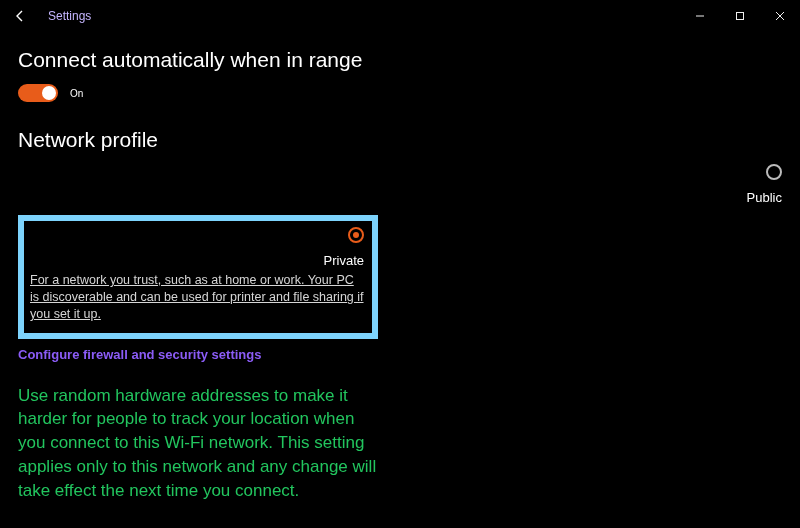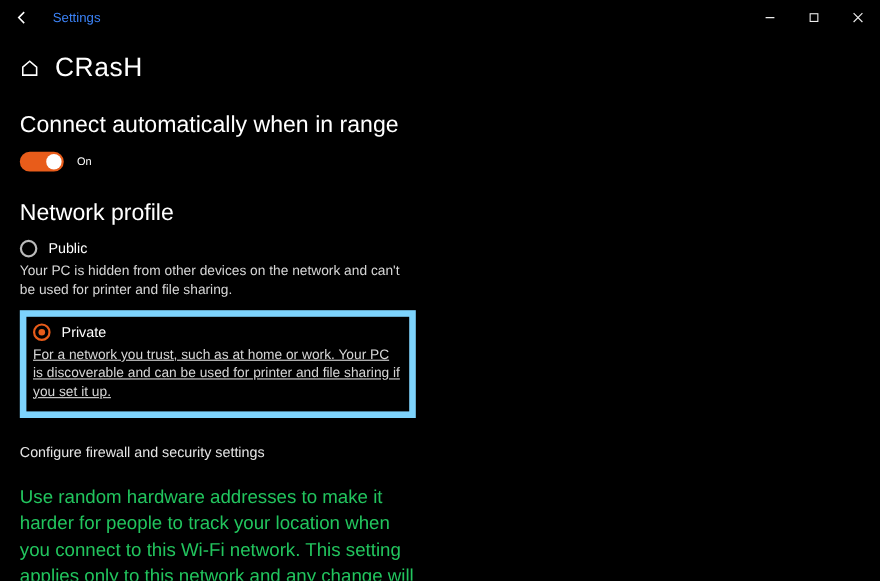--- a/index.html
+++ b/index.html
@@ -28,21 +28,21 @@
     padding-left: 14px;
   }
   .back-arrow {
     width: 14px; height: 14px;
     display: flex;
     align-items: center;
     justify-content: center;
   }
   .titlebar-title {
     font-size: 12px;
-    color: #3b82f6;
+    color: #c4b5fd;
     text-align: center;
   }
   .window-controls {
     display: flex;
   }
   .control {
     width: 40px;
     height: 28px;
     display: flex;
     align-items: center;
@@ -103,22 +103,23 @@
     font-size: 10px;
   }
 
   .section { margin-bottom: 22px; }
 
   .option {
     margin-top: 8px;
   }
   .radio-row {
     display: flex;
-    align-items: flex-start;
+    align-items: flex-end;
     gap: 10px;
+    flex-direction: column;
   }
   .radio {
     width: 16px;
     height: 16px;
     border: 2px solid #bbb;
     border-radius: 50%;
     box-sizing: border-box;
     position: relative;
   }
   .radio.selected {
@@ -149,24 +150,25 @@
     margin-top: 10px;
     max-width: 360px;
     box-sizing: border-box;
   }
   .highlight-box .option-desc {
     max-width: none;
     text-decoration: underline;
   }
 
   .link {
-    color: #e5e5e5;
+    color: #8b5cf6;
     font-size: 13px;
-    margin-top: 23px;
+    margin-top: 8px;
     display: inline-block;
+    font-weight: bold;
   }
 
   .body-text {
     font-size: 17px;
     color: #22c55e;
     line-height: 1.4;
     max-width: 360px;
   }
 </style>
 </head>
@@ -196,48 +198,39 @@
       <svg width="10" height="10" stroke="#eee" stroke-width="1">
           <line x1="1" y1="1" x2="9" y2="9"></line>
           <line x1="9" y1="1" x2="1" y2="9"></line>
         </svg>
     </div>
   </div>
 </div>
 
 <div class="content">
 
-  <div class="page-head">
-    <span class="home-icon">
-      <svg viewBox="0 0 20 20" width="18" height="18" fill="none" stroke="#fff" stroke-width="1.6">
-        <path d="M3 9 L10 3 L17 9 V17 H3 Z"></path>
-      </svg>
-    </span>
-    <span class="page-title">CRasH</span>
-  </div>
 
   <div class="section">
     <div class="section-title">Connect automatically when in range</div>
     <div class="toggle-row">
       <div class="toggle">
         <div class="toggle-knob"></div>
       </div>
       <span class="toggle-label">On</span>
     </div>
   </div>
 
   <div class="section">
     <div class="section-title">Network profile</div>
 
     <div class="option">
       <div class="radio-row">
         <span class="radio"></span>
         <span class="option-label">Public</span>
       </div>
-      <div class="option-desc">Your PC is hidden from other devices on the network and can't be used for printer and file sharing.</div>
     </div>
 
     <div class="highlight-box">
       <div class="option" style="margin-top:0;">
         <div class="radio-row">
           <span class="radio selected"></span>
           <span class="option-label">Private</span>
         </div>
         <div class="option-desc">For a network you trust, such as at home or work. Your PC is discoverable and can be used for printer and file sharing if you set it up.</div>
       </div>

